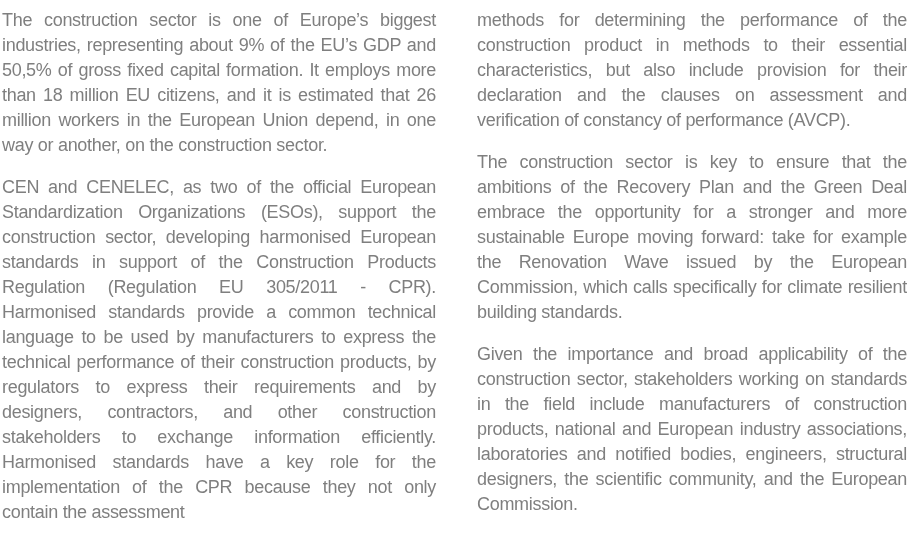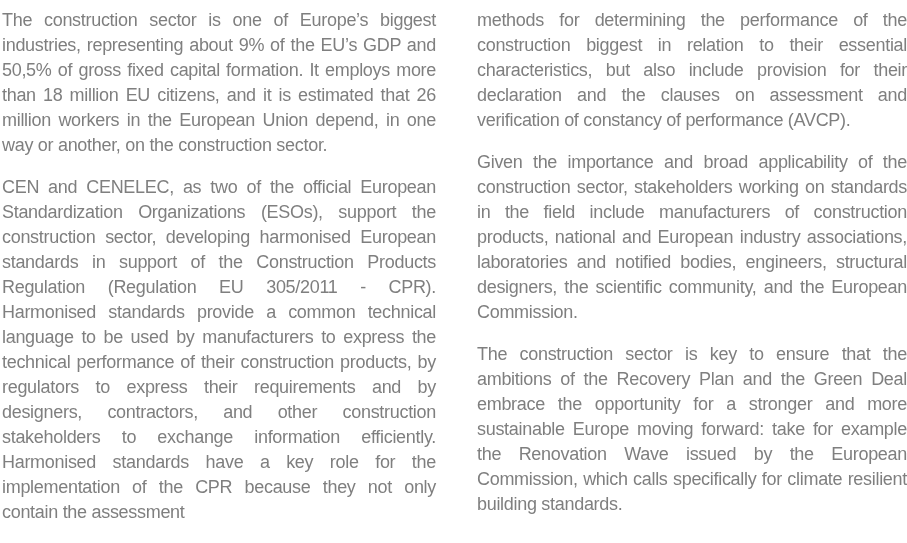--- a/index.html
+++ b/index.html
@@ -40,17 +40,17 @@
 </style>
 </head>
 <body>
 
 <div class="page">
   <div class="column">
     <p class="body-paragraph">The construction sector is one of Europe’s biggest industries, representing about 9% of the EU’s GDP and 50,5% of gross fixed capital formation. It employs more than 18 million EU citizens, and it is estimated that 26 million workers in the European Union depend, in one way or another, on the construction sector.</p>
     <p class="body-paragraph">CEN and CENELEC, as two of the official European Standardization Organizations (ESOs), support the construction sector, developing harmonised European standards in support of the Construction Products Regulation (Regulation EU 305/2011 - CPR). Harmonised standards provide a common technical language to be used by manufacturers to express the technical performance of their construction products, by regulators to express their requirements and by designers, contractors, and other construction stakeholders to exchange information efficiently. Harmonised standards have a key role for the implementation of the CPR because they not only contain the assessment</p>
   </div>
   <div class="column">
-    <p class="body-paragraph">methods for determining the performance of the construction biggest in relation to their essential characteristics, but also include provision for their declaration and the clauses on assessment and verification of constancy of performance (AVCP).</p>
+    <p class="body-paragraph">methods for determining the performance of the construction product in methods to their essential characteristics, but also include provision for their declaration and the clauses on assessment and verification of constancy of performance (AVCP).</p>
+    <p class="body-paragraph">The construction sector is key to ensure that the ambitions of the Recovery Plan and the Green Deal embrace the opportunity for a stronger and more sustainable Europe moving forward: take for example the Renovation Wave issued by the European Commission, which calls specifically for climate resilient building standards.</p>
     <p class="body-paragraph">Given the importance and broad applicability of the construction sector, stakeholders working on standards in the field include manufacturers of construction products, national and European industry associations, laboratories and notified bodies, engineers, structural designers, the scientific community, and the European Commission.</p>
-    <p class="body-paragraph">The construction sector is key to ensure that the ambitions of the Recovery Plan and the Green Deal embrace the opportunity for a stronger and more sustainable Europe moving forward: take for example the Renovation Wave issued by the European Commission, which calls specifically for climate resilient building standards.</p>
   </div>
 </div>
 
 </body></html>

